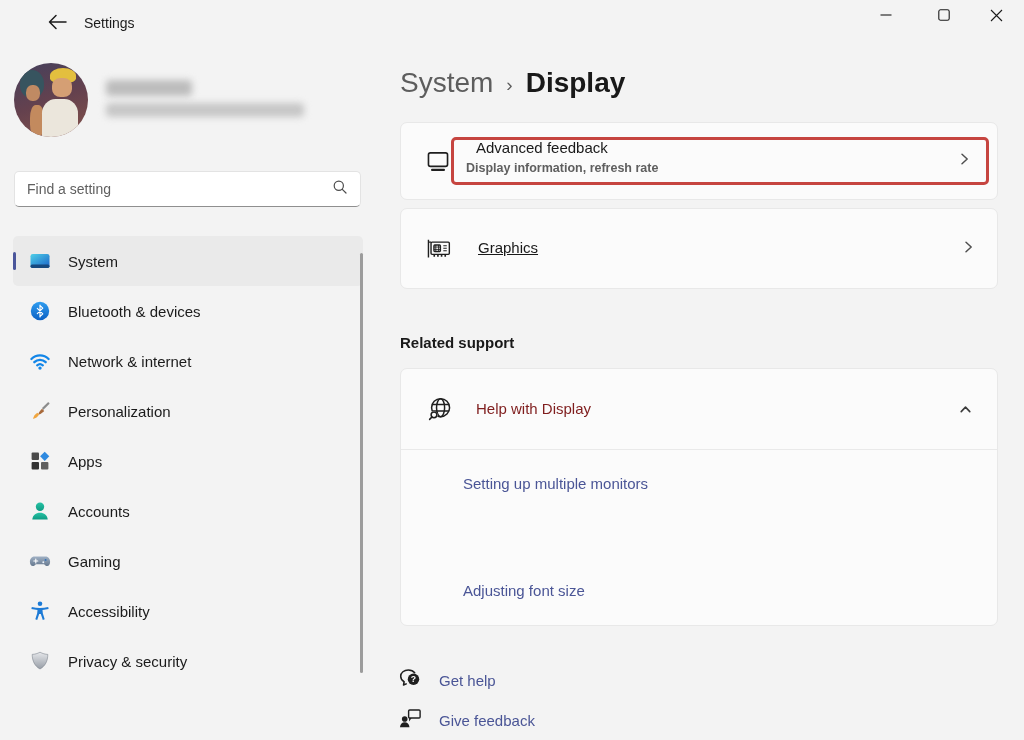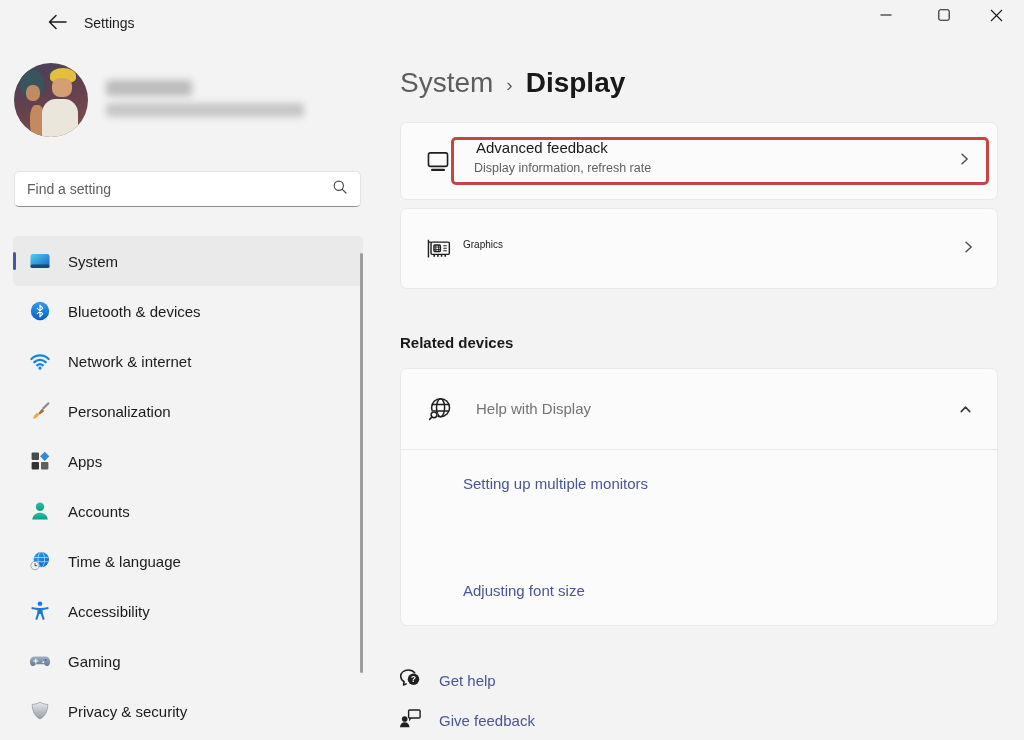--- a/index.html
+++ b/index.html
@@ -87,29 +87,29 @@
   .card-icon { position:absolute; left:24px; }
   .adv-icon { top:25px; }
   .gfx-icon { top:27px; }
   .help-icon { top:26px; }
 
   .red-outline {
     position:absolute; left:50px; top:14px; width:538px; height:48px;
     border:3px solid #c64540; border-radius:5px; pointer-events:none;
   }
   .adv-title { position:absolute; left:75px; top:16px; font-size:15px; color:#191919; }
-  .adv-sub   { position:absolute; left:73px; top:38px; font-size:12.5px; color:#5f5f5f; }
-  .gfx-title { position:absolute; left:62px; top:30px; font-size:10px; color:#191919; }
+  .adv-sub   { position:absolute; left:65px; top:38px; font-size:12.5px; color:#5f5f5f;font-weight:bold; }
+  .gfx-title { position:absolute; left:77px; top:30px; font-size:15px; color:#191919;text-decoration:underline; }
   .chev-right { position:absolute; right:22px; top:50%; transform:translateY(-50%); }
   .card-adv .chev-right { right:26px; }
 
   .section-heading { position:absolute; left:400px; top:334px; font-size:15px; font-weight:700; color:#191919; }
 
   .help-header { position:absolute; left:0; right:0; top:0; height:80px; cursor:pointer; }
-  .help-title { position:absolute; left:75px; top:31px; font-size:15px; color:#737373;text-align:right; }
+  .help-title { position:absolute; left:75px; top:31px; font-size:15px; color:#7f1d1d;text-align:right; }
   .chev-up { position:absolute; right:24px; top:33px; }
   .help-divider { position:absolute; left:0; right:0; top:80px; border-top:1px solid #e9e9e9; }
   .help-link {
     position:absolute; left:62px; font-size:15px; color:#4a5596;
     text-decoration:none; cursor:pointer; display:block;
   }
   .hl-0 { top:106px; } .hl-1 { top:142px; } .hl-2 { top:177px; } .hl-3 { top:213px; }
 
   .footer-row {
     position:absolute; left:398px; display:flex; align-items:center; gap:15px; cursor:pointer;
@@ -251,48 +251,20 @@
               <stop offset="1" stop-color="#0e9c84"></stop>
             </linearGradient>
           </defs>
           <circle cx="11" cy="6.7" r="4.2" fill="url(#gAc)"></circle>
           <path d="M3.3 19.4 c0.4-4.3 3.6-6.7 7.7-6.7 s7.3 2.4 7.7 6.7z" fill="url(#gAc)"></path>
         </svg>
     </span>
     <span>Accounts</span>
   </div>
 
-  <div class="nav-item">
-    <span class="nav-icon">
-      <svg width="22" height="22" viewBox="0 0 22 22">
-          <defs>
-            <linearGradient id="gTl" x1="0" y1="0" x2="1" y2="1">
-              <stop offset="0" stop-color="#35a3ee"></stop>
-              <stop offset="1" stop-color="#0f62c6"></stop>
-            </linearGradient>
-          </defs>
-          <circle cx="12.3" cy="9.6" r="7.7" fill="url(#gTl)"></circle>
-          <ellipse cx="12.3" cy="9.6" rx="3.3" ry="7.7" fill="none" stroke="#bfe0fa" stroke-width="0.9" opacity="0.8"></ellipse>
-          <path d="M5.1 7.5 h14.4 M5.1 11.7 h14.4" stroke="#bfe0fa" stroke-width="0.9" opacity="0.8" fill="none"></path>
-          <circle cx="6" cy="15.6" r="4.2" fill="#f2f2f2" stroke="#8b95a6" stroke-width="0.8"></circle>
-          <path d="M6 13.5 v2.2 h1.8" stroke="#3e4a5a" stroke-width="1" fill="none" stroke-linecap="round"></path>
-        </svg>
-    </span>
-    <span>Time &amp; language</span>
-  </div>
-
-  <div class="nav-item">
-    <span class="nav-icon">
-      <svg width="22" height="22" viewBox="0 0 22 22" fill="#1c7ad6">
-          <circle cx="11" cy="3.7" r="2.3"></circle>
-          <path d="M2.8 7.1 c2.7 0.7 5.4 1 8.2 1 s5.5-0.3 8.2-1 l0.4 1.9 c-2 0.5-4 0.8-6.1 0.95 l0.3 3.35 1.9 6 -1.9 0.6 -2-5.8 h-1.6 l-2 5.8 -1.9-0.6 1.9-6 0.3-3.35 c-2.1-0.15-4.1-0.45-6.1-0.95z"></path>
-        </svg>
-    </span>
-    <span>Accessibility</span>
-  </div>
 
   <div class="nav-item">
     <span class="nav-icon">
       <svg width="22" height="22" viewBox="0 0 22 22">
           <defs>
             <linearGradient id="gGm" x1="0" y1="0" x2="0" y2="1">
               <stop offset="0" stop-color="#9fb0c4"></stop>
               <stop offset="1" stop-color="#66788e"></stop>
             </linearGradient>
           </defs>
@@ -300,20 +272,30 @@
           <path d="M6.8 9 v4 M4.8 11 h4" stroke="#ffffff" stroke-width="1.1" stroke-linecap="round"></path>
           <circle cx="14.3" cy="12.2" r="0.95" fill="#eaf2fb"></circle>
           <circle cx="16.6" cy="9.9" r="0.95" fill="#2b6fb8"></circle>
         </svg>
     </span>
     <span>Gaming</span>
   </div>
 
   <div class="nav-item">
     <span class="nav-icon">
+      <svg width="22" height="22" viewBox="0 0 22 22" fill="#1c7ad6">
+          <circle cx="11" cy="3.7" r="2.3"></circle>
+          <path d="M2.8 7.1 c2.7 0.7 5.4 1 8.2 1 s5.5-0.3 8.2-1 l0.4 1.9 c-2 0.5-4 0.8-6.1 0.95 l0.3 3.35 1.9 6 -1.9 0.6 -2-5.8 h-1.6 l-2 5.8 -1.9-0.6 1.9-6 0.3-3.35 c-2.1-0.15-4.1-0.45-6.1-0.95z"></path>
+        </svg>
+    </span>
+    <span>Accessibility</span>
+  </div>
+
+  <div class="nav-item">
+    <span class="nav-icon">
       <svg width="22" height="22" viewBox="0 0 22 22">
           <defs>
             <linearGradient id="gSh" x1="0" y1="0" x2="0" y2="1">
               <stop offset="0" stop-color="#e6e8eb"></stop>
               <stop offset="1" stop-color="#979da6"></stop>
             </linearGradient>
           </defs>
           <path d="M11 2.2 c2.6 1.4 5.2 2.1 7.8 2.2 0 6.6-2.6 11.7-7.8 14.6 C5.8 16.1 3.2 11 3.2 4.4 5.8 4.3 8.4 3.6 11 2.2z" fill="url(#gSh)" stroke="#7e858e" stroke-width="0.6"></path>
         </svg>
     </span>
@@ -358,21 +340,21 @@
       </svg>
   </span>
   <div class="gfx-title">Graphics</div>
   <span class="chev-right">
     <svg width="14" height="15" viewBox="0 0 14 15" fill="none" stroke="#4f4f4f" stroke-width="1.5" stroke-linecap="round" stroke-linejoin="round">
         <path d="M5 2.8 L10.2 7.5 L5 12.2"></path>
       </svg>
   </span>
 </div>
 
-<div class="section-heading">Related devices</div>
+<div class="section-heading">Related support</div>
 
 <div class="card card-help">
   <div class="help-header">
     <span class="card-icon help-icon">
       <svg width="30" height="30" viewBox="0 0 26 26" fill="none" stroke="#1f1f1f" stroke-width="1.3">
           <circle cx="13.5" cy="11" r="7.8"></circle>
           <ellipse cx="13.5" cy="11" rx="3.5" ry="7.8"></ellipse>
           <path d="M6.2 8.2 h14.6 M6.2 13.8 h14.6"></path>
           <circle cx="7.4" cy="17.6" r="3.6" fill="#fbfbfb" stroke="none"></circle>
           <circle cx="7.8" cy="17.2" r="2.5"></circle>

